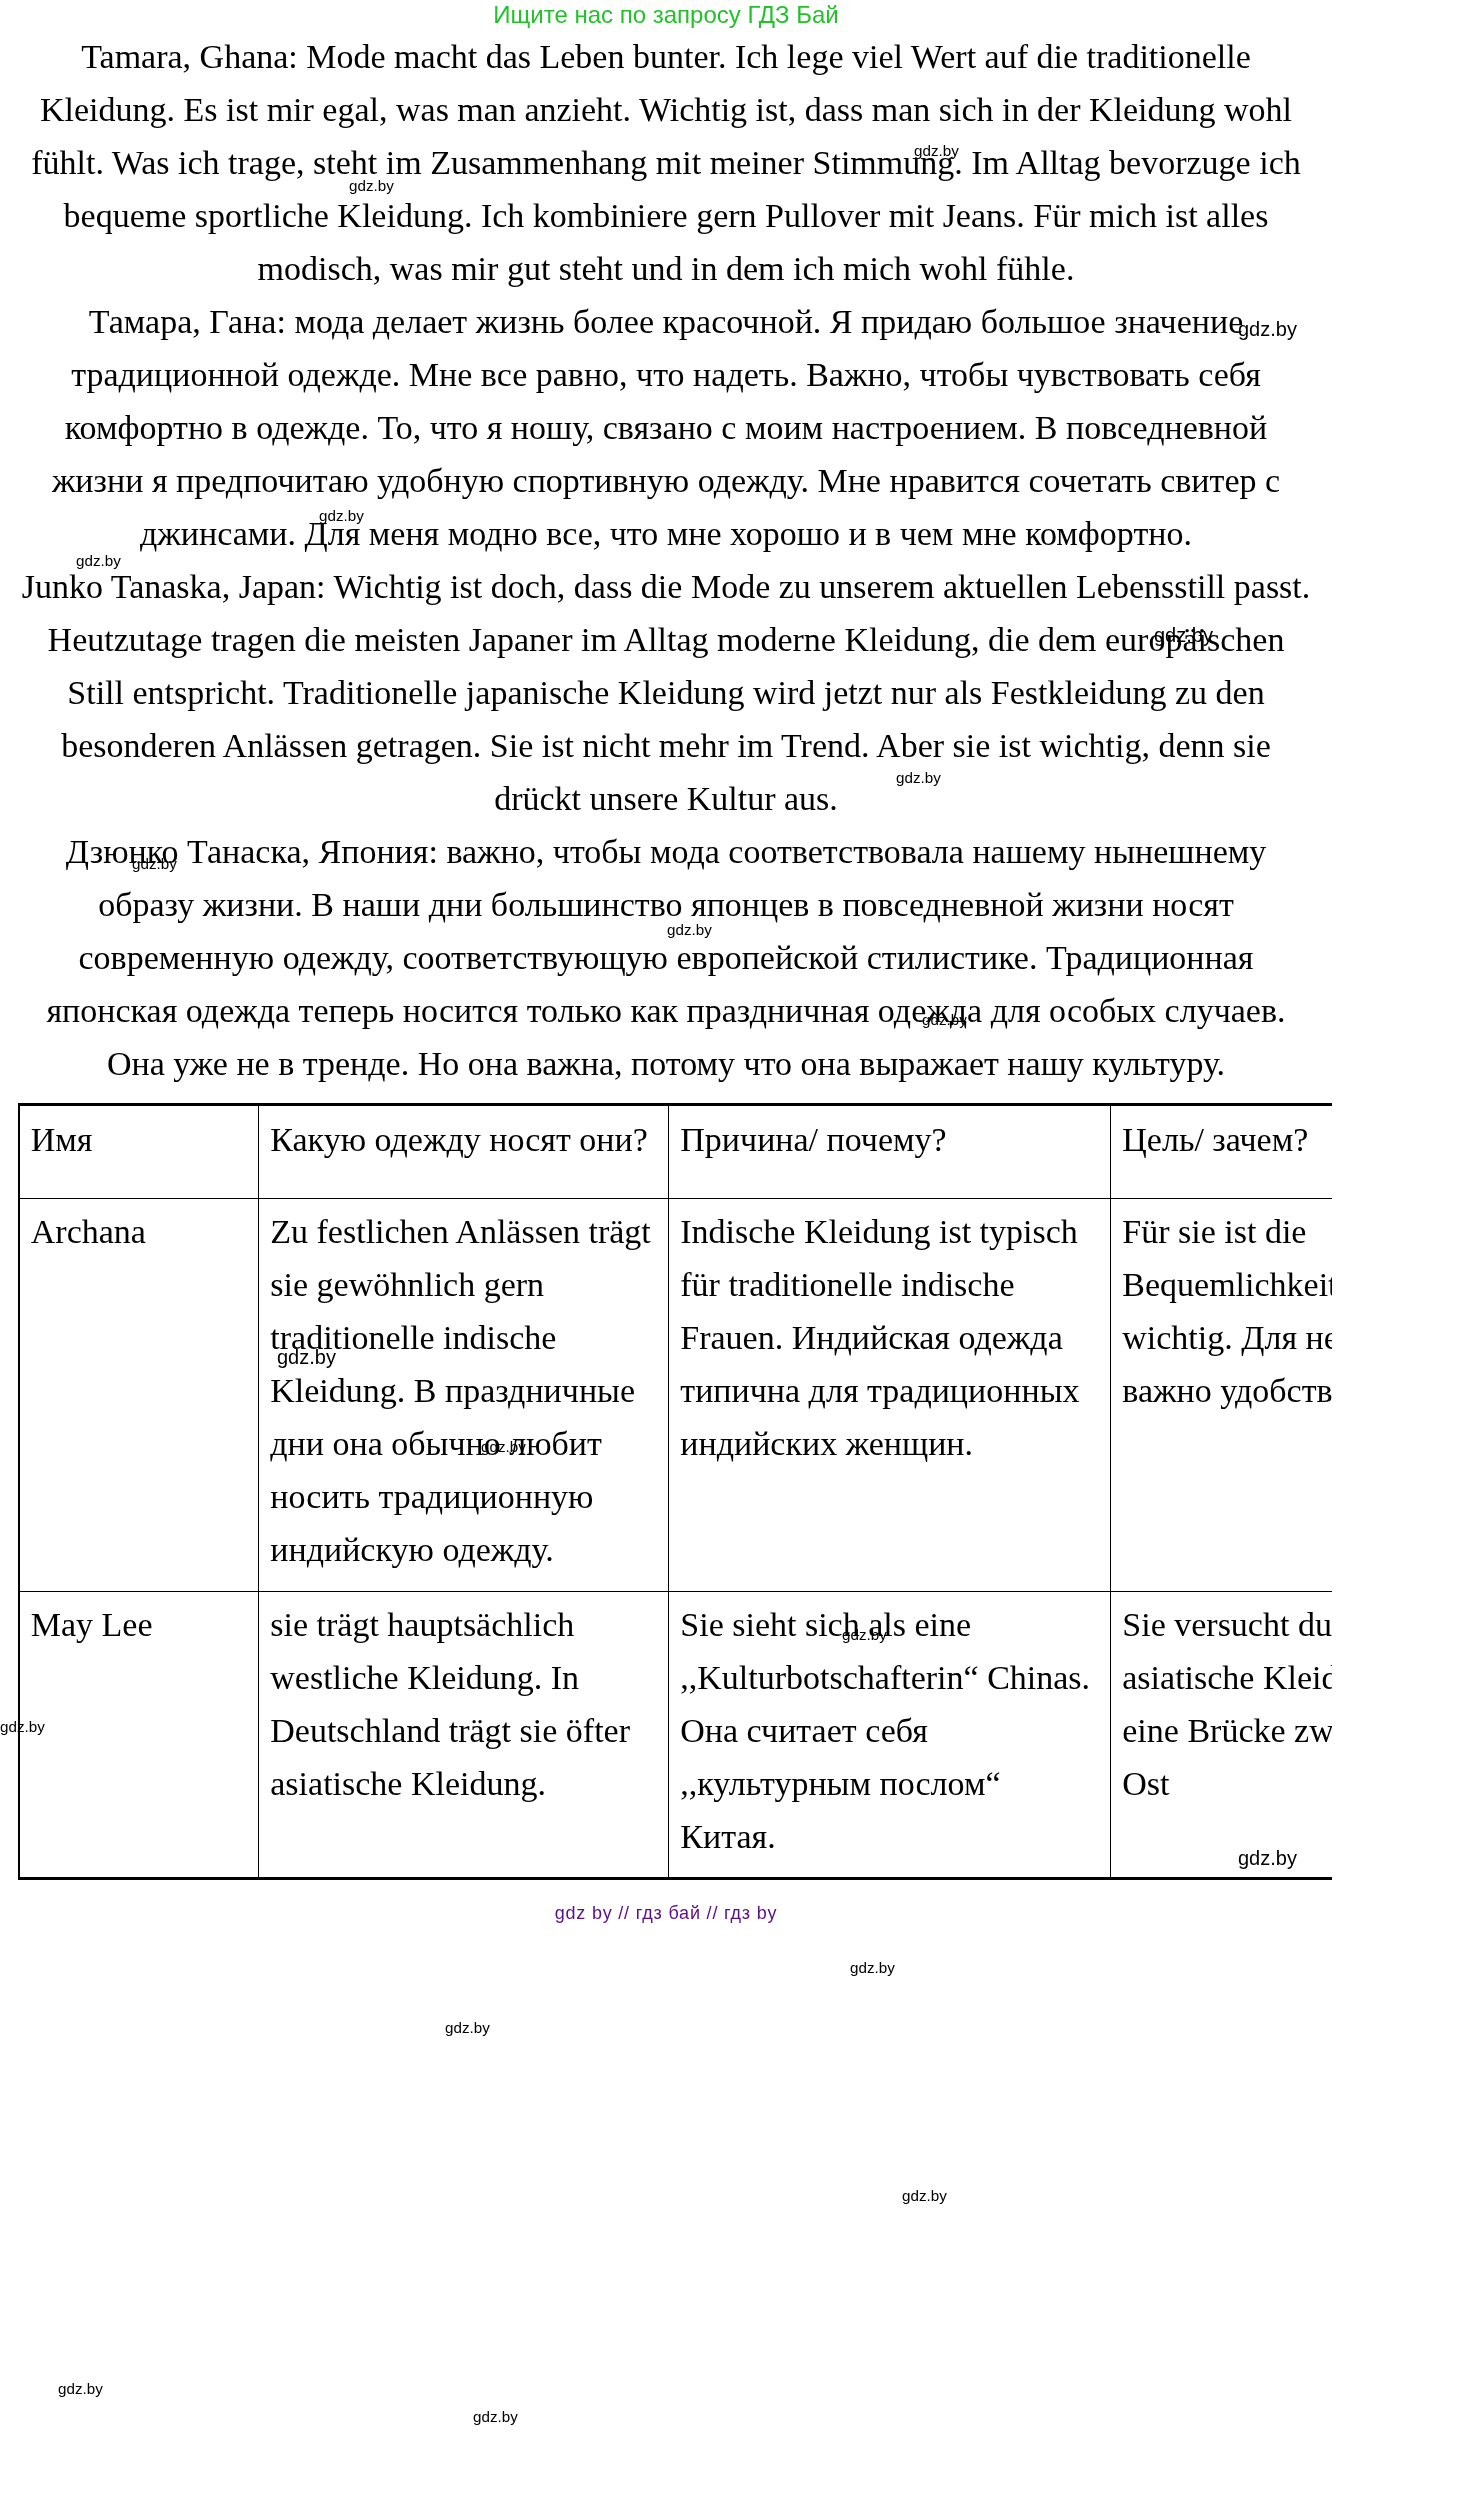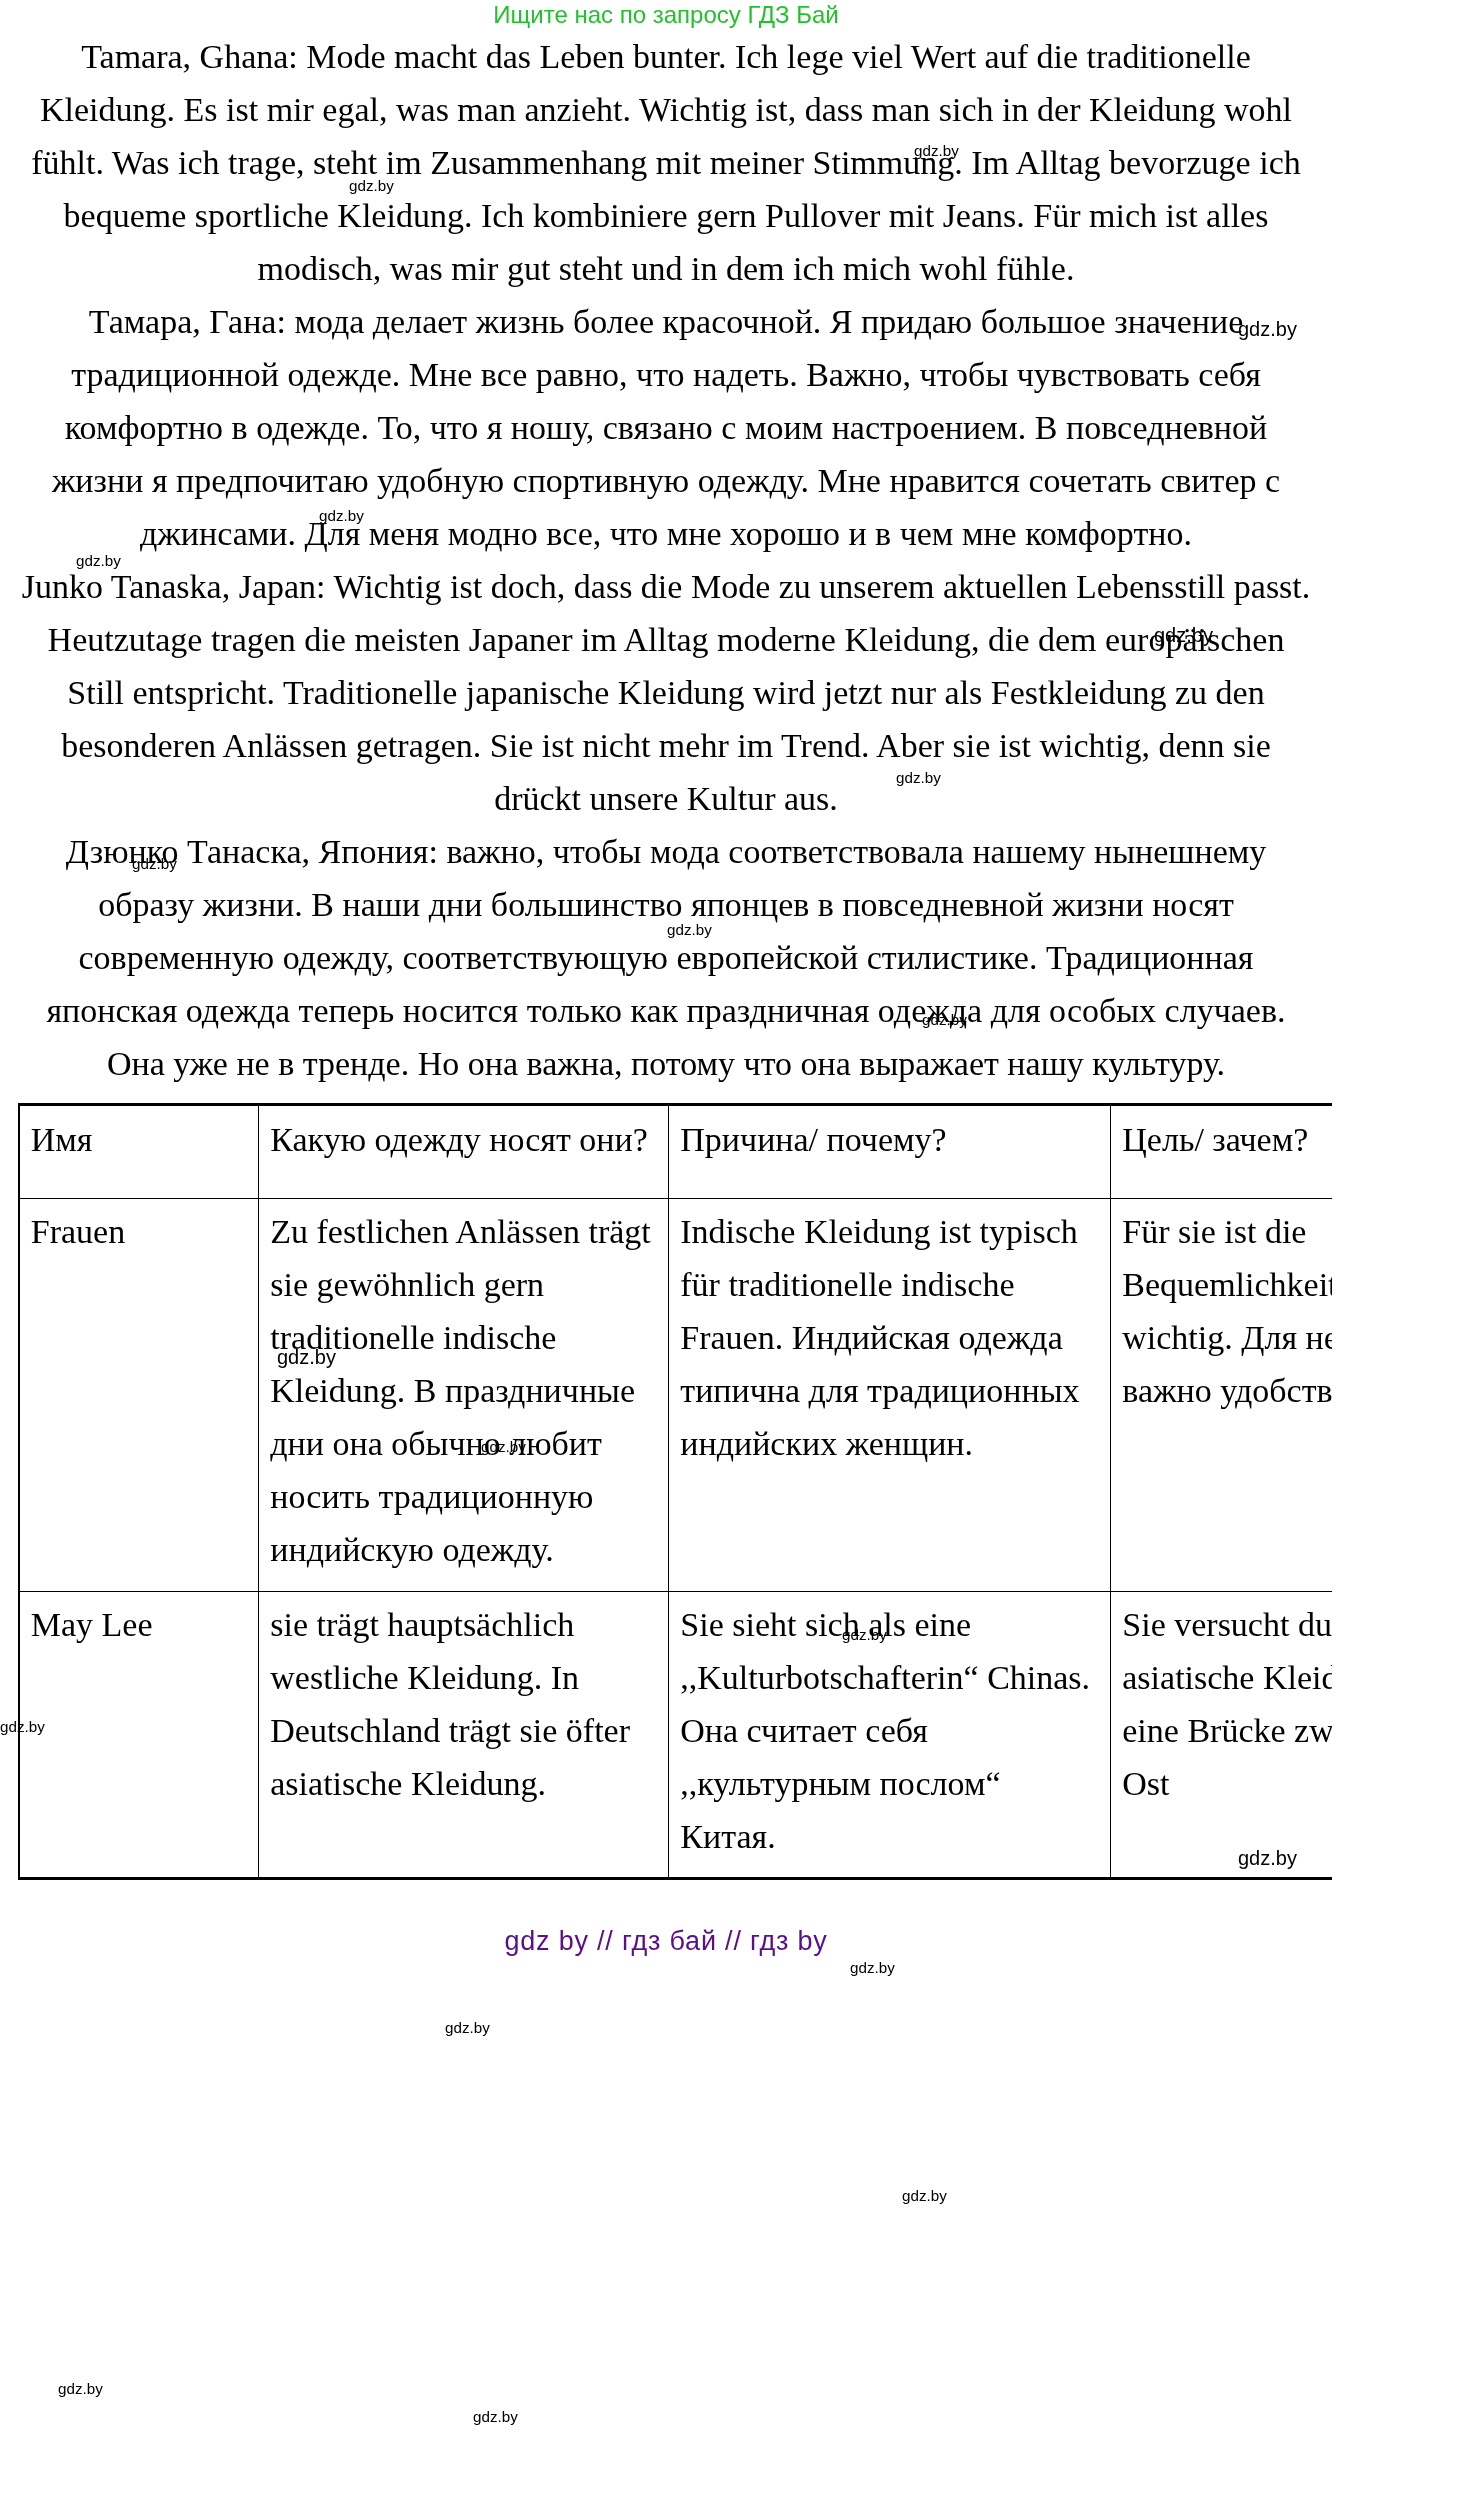--- a/index.html
+++ b/index.html
@@ -89,23 +89,23 @@
   .c1{width:240px;}
   .c2{width:410px;}
   .c3{width:442px;}
   .c4{width:356px;}
 
   
   .site-footer{
     text-align:center;
     color:#5b0f8b;
     font-family:"Liberation Sans","DejaVu Sans",sans-serif;
-    font-size:27px;
+    font-size:18px;
     line-height:1;
-    margin-top:48px;
+    margin-top:24px;
     letter-spacing:0.8px;
   }
 </style>
 </head>
 <body>
 
 <div class="page">
 
   <div class="site-header">Ищите нас по запросу ГДЗ Бай</div>
 
@@ -125,21 +125,21 @@
           <col class="c4">
       </colgroup>
       <tbody>
         <tr class="header-row">
           <td>Имя</td>
           <td>Какую одежду носят они?</td>
           <td>Причина/ почему?</td>
           <td>Цель/ зачем?</td>
         </tr>
         <tr>
-          <td>Frauen</td>
+          <td>Archana</td>
           <td>Zu festlichen Anlässen trägt sie gewöhnlich gern traditionelle indische Kleidung. В праздничные дни она обычно любит носить традиционную индийскую одежду.</td>
           <td>Indische Kleidung ist typisch für traditionelle indische Frauen. Индийская одежда типична для традиционных индийских женщин.</td>
           <td>Für sie ist die Bequemlichkeit sehr wichtig. Для неё очень важно удобство.</td>
         </tr>
         <tr>
           <td>May Lee</td>
           <td>sie trägt hauptsächlich westliche Kleidung. In Deutschland trägt sie öfter asiatische Kleidung.</td>
           <td>Sie sieht sich als eine ,,Kulturbotschafterin“ Chinas. Она считает себя ,,культурным послом“ Китая.</td>
           <td>Sie versucht durch eine asiatische Kleidung eine Brücke zwischen Ost</td>
         </tr>

